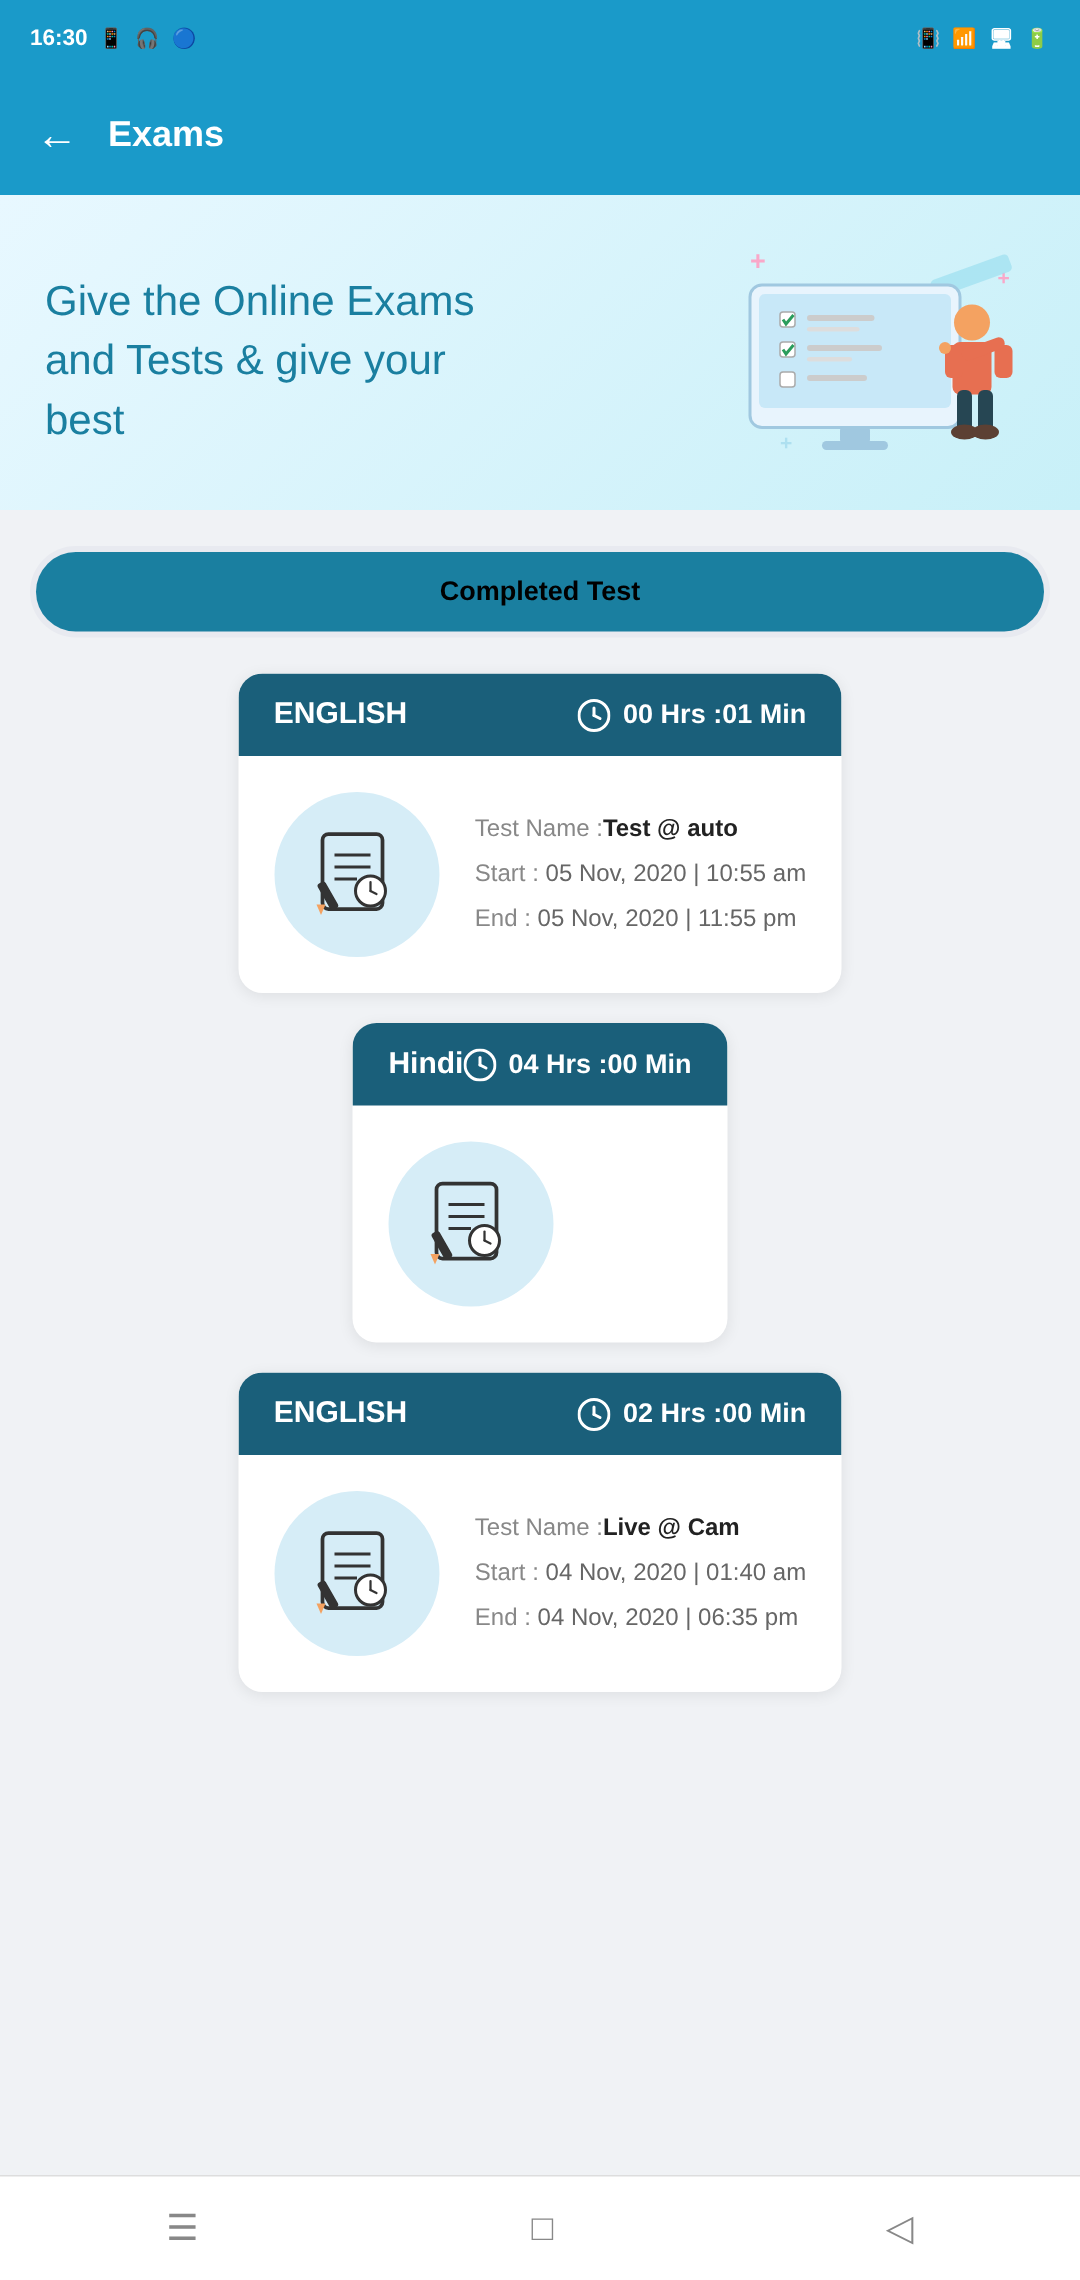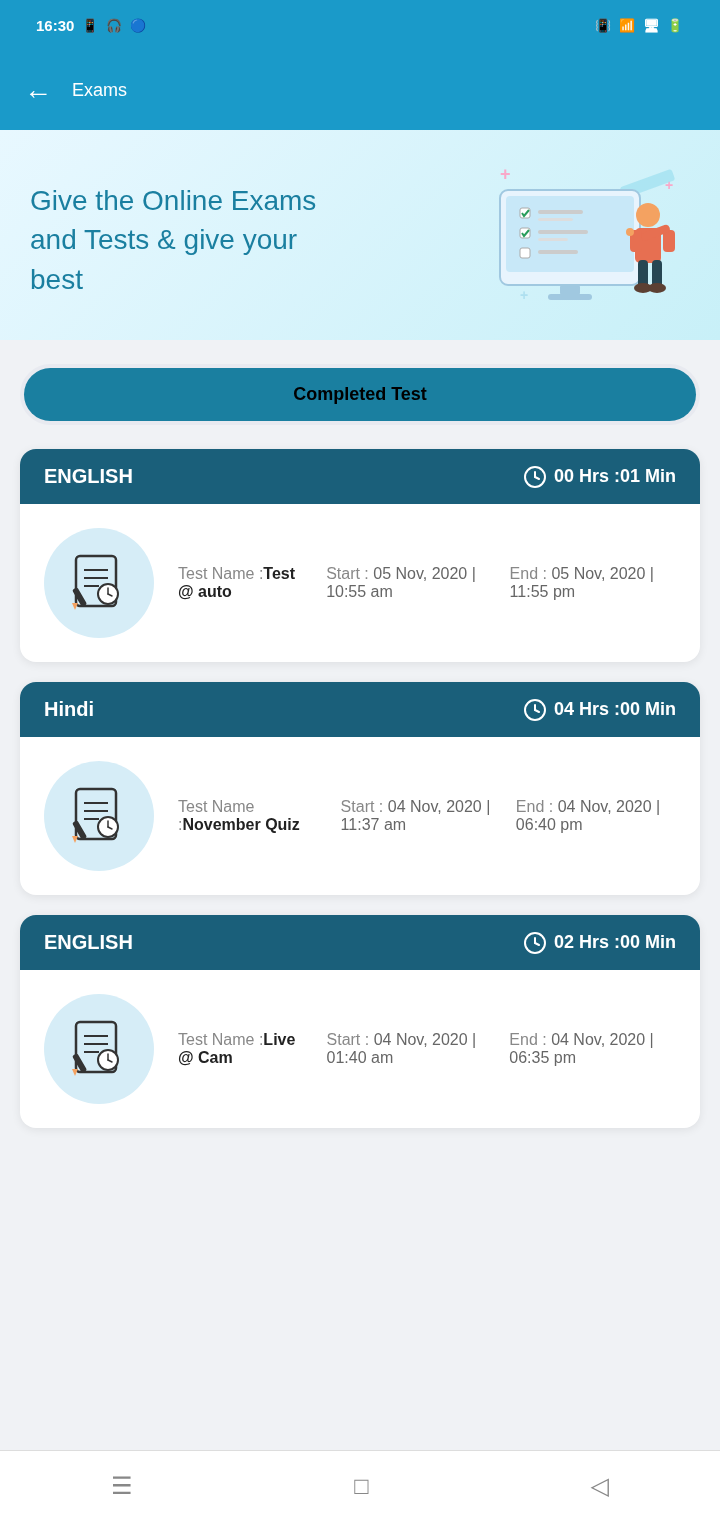--- a/index.html
+++ b/index.html
@@ -11,21 +11,21 @@
       background: #f0f2f5;
       position: relative;
     }
 
     
     .status-bar {
       background: #1a9ac9;
       height: 50px;
       display: flex;
       justify-content: space-between;
-      padding: 0 36px;
+      padding: 0 20px;
       color: white;
       font-size: 15px;
       font-weight: 600;
     }
     .status-bar-left { display: flex; align-items: center; gap: 8px; }
     .status-bar-right { display: flex; align-items: center; gap: 8px; }
 
     
     .header {
       background: #1a9ac9;
@@ -35,22 +35,22 @@
       padding: 0 24px;
       gap: 20px;
     }
     .back-arrow {
       color: white;
       font-size: 28px;
       cursor: pointer;
     }
     .header-title {
       color: white;
-      font-size: 18px;
-      font-weight: 400;
+      font-size: 24px;
+      font-weight: 700;
     }
 
     
     .banner {
       background: linear-gradient(135deg, #e8f8ff 0%, #c8f0f8 100%);
       margin: 0;
       padding: 30px 30px 20px 30px;
       display: flex;
       align-items: center;
       justify-content: space-between;
@@ -147,20 +147,21 @@
       height: 110px;
       background: #d6edf7;
       border-radius: 50%;
       display: flex;
       align-items: center;
       justify-content: center;
       flex-shrink: 0;
     }
     .card-details {
       display: flex;
+      flex-direction: column;
       gap: 12px;
     }
     .detail-row {
       font-size: 16px;
       color: #666;
     }
     .detail-label { color: #888; }
     .detail-value { color: #222; font-weight: 600; }
 
     
@@ -323,31 +324,20 @@
           <line x1="20" y1="22" x2="44" y2="22" stroke="#333" stroke-width="2"></line>
           <line x1="20" y1="30" x2="44" y2="30" stroke="#333" stroke-width="2"></line>
           <line x1="20" y1="38" x2="35" y2="38" stroke="#333" stroke-width="2"></line>
           <rect x="8" y="42" width="6" height="20" rx="2" fill="#333" transform="rotate(-30 8 42)"></rect>
           <polygon points="8,55 14,55 11,62" fill="#f4a261"></polygon>
           <circle cx="44" cy="46" r="10" fill="white" stroke="#333" stroke-width="2"></circle>
           <line x1="44" y1="40" x2="44" y2="46" stroke="#333" stroke-width="1.5" stroke-linecap="round"></line>
           <line x1="44" y1="46" x2="48" y2="48" stroke="#333" stroke-width="1.5" stroke-linecap="round"></line>
         </svg>
       </div>
-      <div class="card-details">
-        <div class="detail-row">
-          <span class="detail-label">Test Name :</span><span class="detail-value">November Quiz</span>
-        </div>
-        <div class="detail-row">
-          <span class="detail-label">Start : </span><span>04 Nov, 2020 | 11:37 am</span>
-        </div>
-        <div class="detail-row">
-          <span class="detail-label">End : </span><span>04 Nov, 2020 | 06:40 pm</span>
-        </div>
-      </div>
     </div>
   </div>
 
   <div class="exam-card">
     <div class="card-header">
       <span class="card-subject">ENGLISH</span>
       <div class="card-duration">
         <svg width="22" height="22" viewBox="0 0 22 22">
           <circle cx="11" cy="11" r="10" fill="none" stroke="white" stroke-width="2"></circle>
           <line x1="11" y1="6" x2="11" y2="11" stroke="white" stroke-width="2" stroke-linecap="round"></line>

